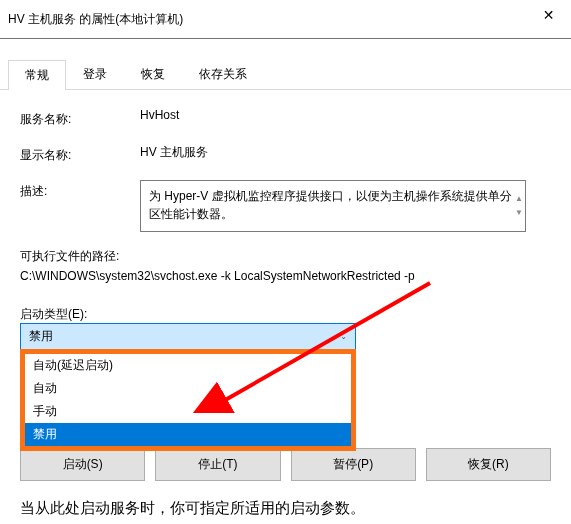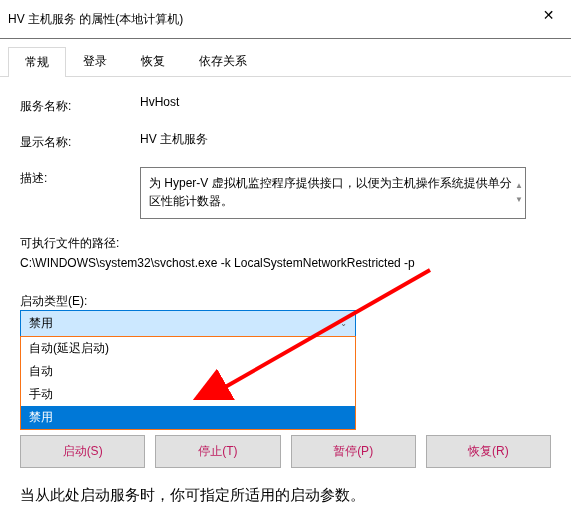--- a/index.html
+++ b/index.html
@@ -2,51 +2,51 @@
 <html><head>
   <meta charset="utf-8">
   <style>
     * { box-sizing: border-box; margin: 0; padding: 0; }
     body { font-family: "Microsoft YaHei", "Segoe UI", sans-serif; font-size: 12px; background: #fff; color: #000; width: 571px; height: 524px; overflow: hidden; }
     
     .titlebar { display: flex; align-items: center; justify-content: space-between; padding: 8px 0 8px 8px; border-bottom: 1px solid #737373; }
     .title-text { font-size: 12px; }
     .close-btn { width: 45px; height: 30px; display: flex; align-items: center; justify-content: center; font-size: 14px; cursor: default; margin-top: -8px; }
     
-    .tabs { display: flex; border-bottom: 1px solid #d9d9d9; padding-left: 8px; margin-top: 7px; }
+    .tabs { display: flex; border-bottom: 1px solid #d9d9d9; padding-left: 8px; margin-top: 20px; }
     .tab { padding: 6px 16px; border: 1px solid transparent; border-bottom: none; cursor: default; font-size: 12px; }
     .tab.active { border-color: #d9d9d9; background: #fff; position: relative; top: 1px; }
     
     .content { padding: 18px 20px; }
     .row { display: flex; align-items: flex-start; margin-bottom: 16px; }
     .label { width: 120px; flex-shrink: 0; padding-top: 3px; }
     .value { flex: 1; }
     
     .desc-box { border: 1px solid #7a7a7a; padding: 6px 8px; width: 386px; min-height: 52px; position: relative; line-height: 1.5; }
     .desc-scroll { position: absolute; right: 2px; top: 50%; transform: translateY(-50%); display: flex; flex-direction: column; gap: 2px; }
     .desc-scroll span { font-size: 8px; color: #888; cursor: default; }
     
     .path-section { margin-bottom: 20px; }
     .path-label { margin-bottom: 4px; }
     .path-value { font-size: 12px; }
     
     .select-wrapper { position: relative; width: 336px; }
     .select-box { border: 1px solid #0078d7; background: #cce8ff; padding: 4px 8px; width: 100%; display: flex; justify-content: space-between; align-items: center; cursor: default; }
     .select-arrow { font-size: 8px; color: #555; }
     
-    .dropdown { position: absolute; top: 26px; left: 0; right: 0; border: 1px solid #f97316; background: #fff; z-index: 10; }
+    .dropdown { position: absolute; top: 26px; left: 0; right: 0; border: 5px solid #f97316; background: #fff; z-index: 10; }
     .dropdown-item { padding: 3px 8px; cursor: default; font-size: 12px; }
     .dropdown-item.highlighted { background: #0078d7; color: #fff; }
     
     .arrow-svg { position: absolute; top: -50px; left: 160px; width: 260px; height: 140px; z-index: 20; pointer-events: none; }
     
     .status-row { display: flex; align-items: center; margin-top: 62px; margin-bottom: 16px; }
     
     .buttons { display: flex; gap: 10px; margin-bottom: 18px; }
-    .btn { flex: 1; padding: 7px 0; background: #e1e1e1; border: 1px solid #adadad; color: #be185d; text-align: center; cursor: default; font-size: 12px; }
+    .btn { flex: 1; padding: 7px 0; background: #e1e1e1; border: 1px solid #adadad; color: #000000; text-align: center; cursor: default; font-size: 12px; }
     
     .footer-text { font-size: 15px; }
   </style>
 </head>
 <body>
 
 <div class="titlebar">
   <span class="title-text">HV 主机服务 的属性(本地计算机)</span>
   <span class="close-btn">
     <span>✕</span>

